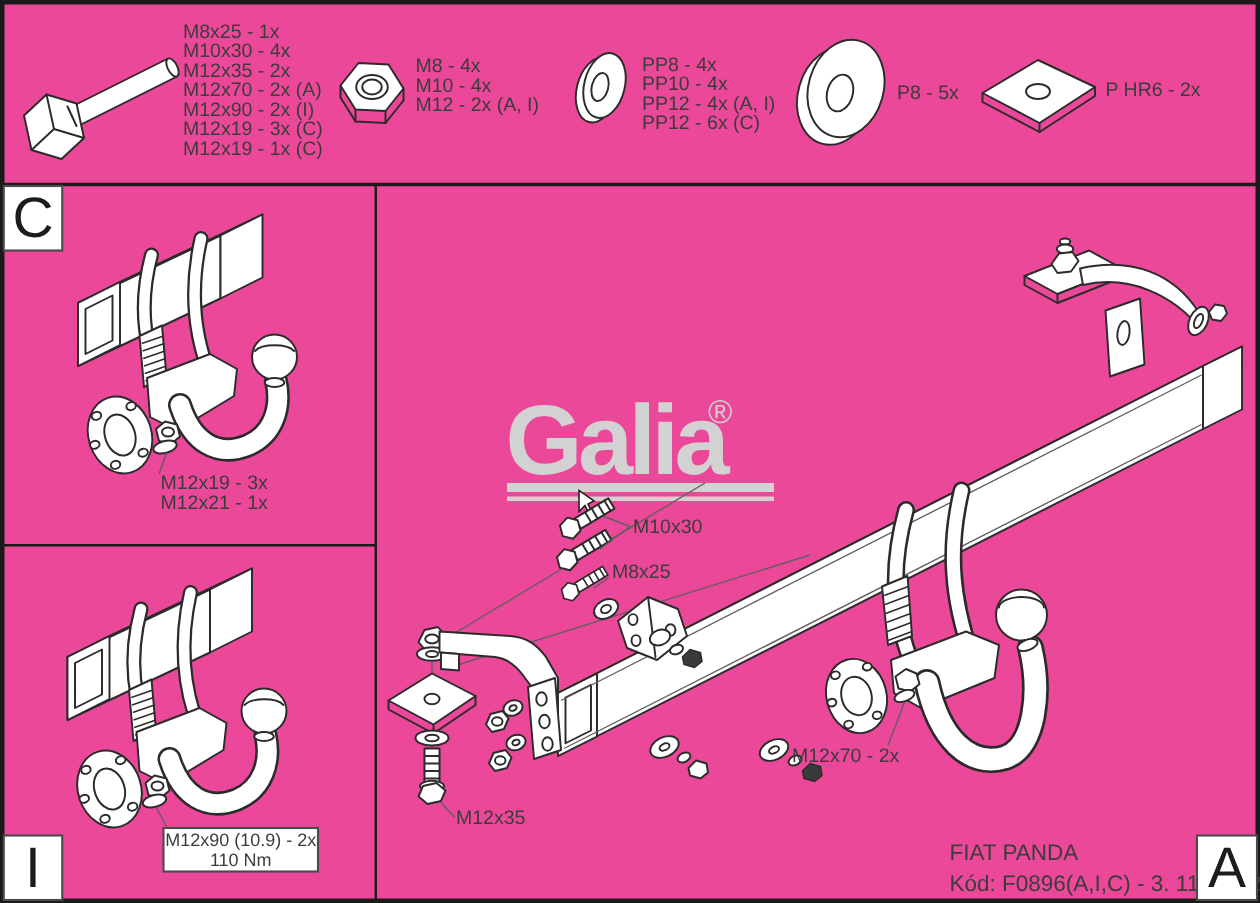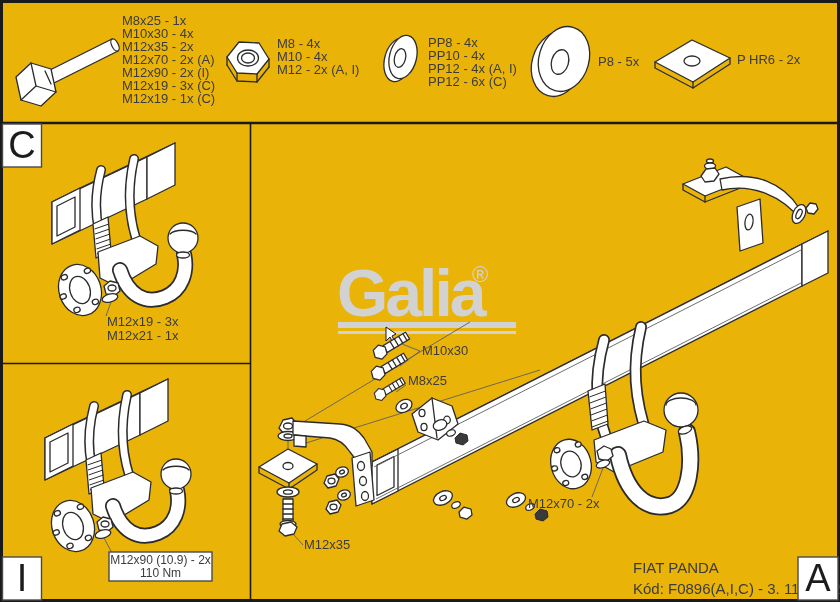--- a/index.html
+++ b/index.html
@@ -1,16 +1,16 @@
 <!DOCTYPE html>
 <html><head>
 <meta charset="utf-8">
 <style>
   html,body{margin:0;padding:0;background:#888;}
-  .page{position:relative;width:840px;height:602px;background:#eab308;overflow:hidden;}
+  .page{position:relative;width:840px;height:602px;background:#ec4899;overflow:hidden;}
   svg{display:block;}
   
   .ln{stroke:#2b2b2b;stroke-width:1.3;fill:none;stroke-linejoin:round;stroke-linecap:round;}
   .fw{fill:#ffffff;stroke:#2b2b2b;stroke-width:1.3;stroke-linejoin:round;}
   .thin{stroke:#5f5f5f;stroke-width:0.9;fill:none;}
   .frame{stroke:#1a1a1a;fill:none;}
   .box{stroke:#4a4a4a;stroke-width:1.4;fill:#ffffff;}
   .hatch{stroke:#2b2b2b;stroke-width:1;}
   .dk{fill:#3a3a3a;stroke:#2b2b2b;stroke-width:1;}
   

